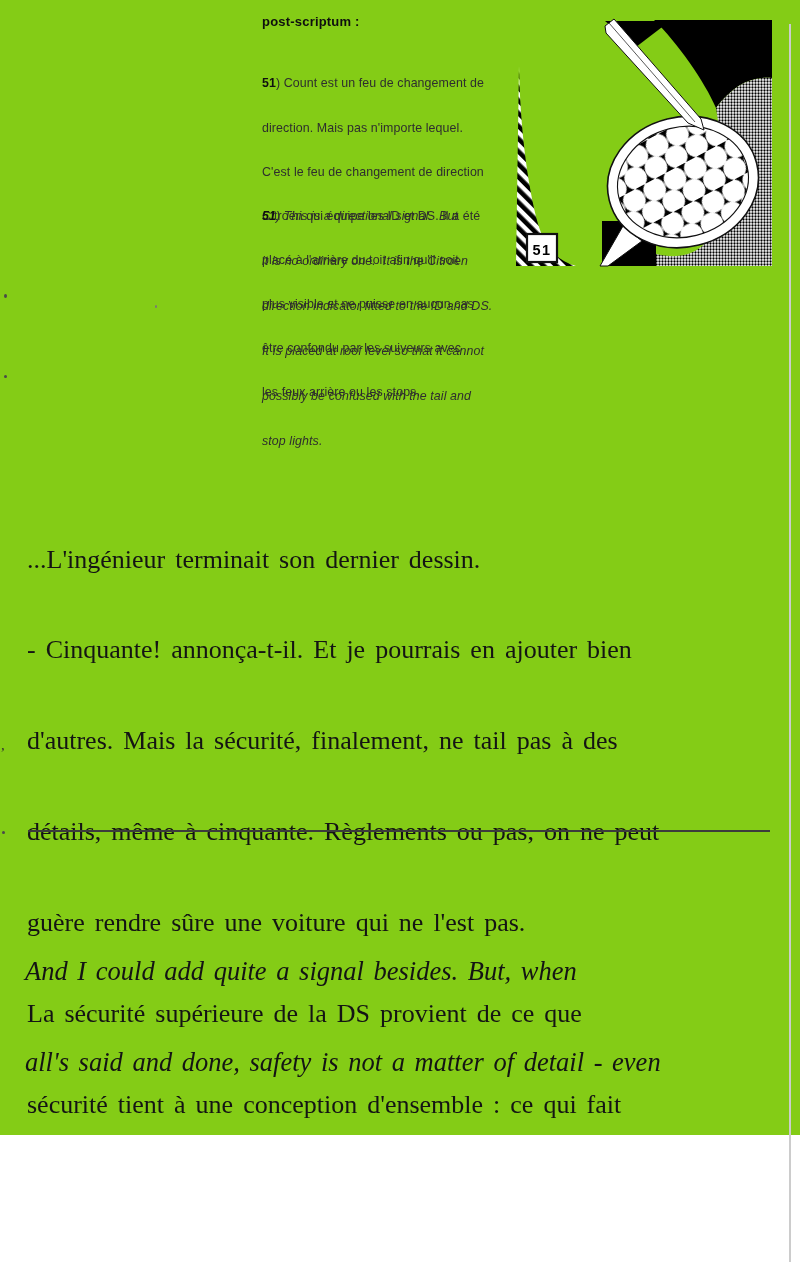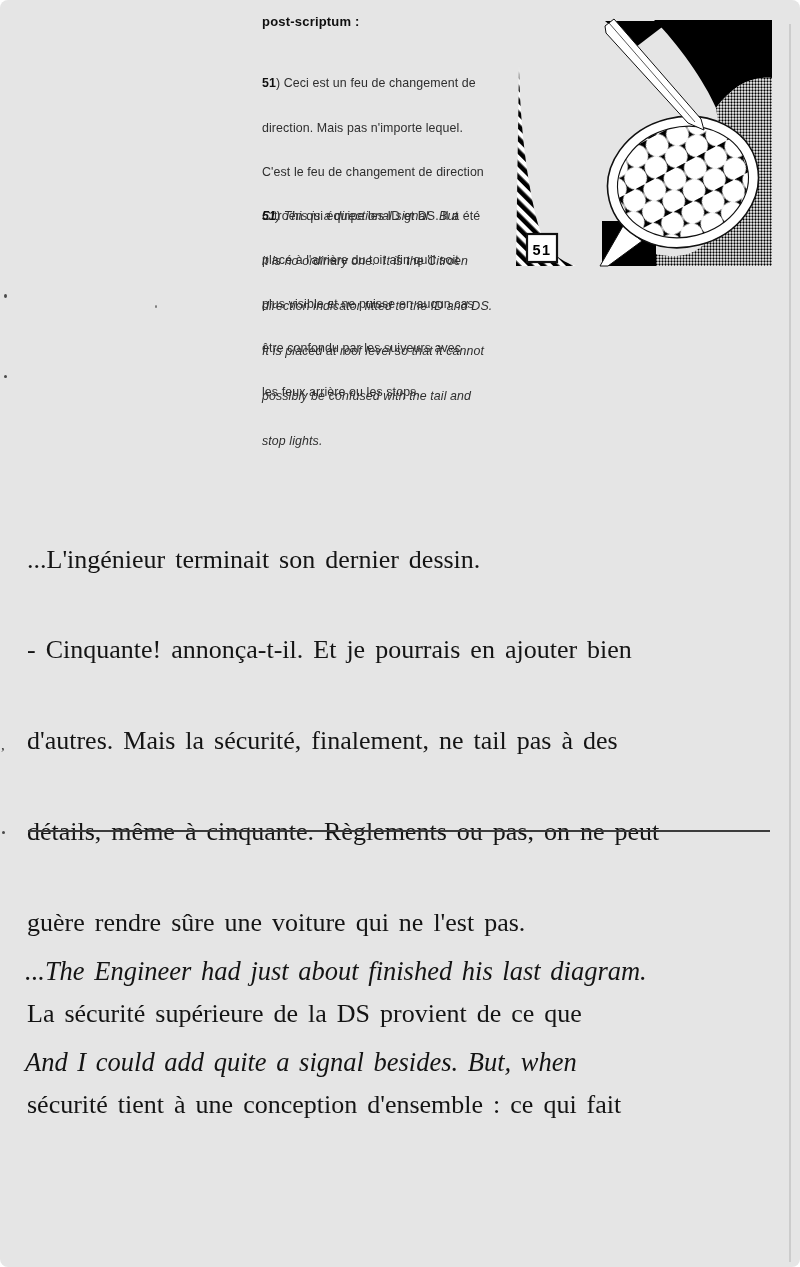--- a/index.html
+++ b/index.html
@@ -1,18 +1,18 @@
 <!DOCTYPE html>
 <html><head>
 <meta charset="utf-8">
 <style>
   html,body{margin:0;padding:0;}
   body{width:800px;height:1267px;background:#ffffff;position:relative;overflow:hidden;
        font-family:"Liberation Sans",sans-serif;}
-  #page{position:absolute;left:0;top:0;width:800px;height:1267px;background:#e5e5e5;border-radius:8px;}
+  #page{position:absolute;left:0;top:0;width:800px;height:1135px;background:#84cc16;}
 
   
   .ps-head{position:absolute;left:262px;top:14px;font-size:13px;font-weight:700;
            color:#0f0f0f;letter-spacing:.2px;white-space:pre;}
   .note{position:absolute;left:262px;width:270px;color:#2e2e2e;font-size:12.4px;
         line-height:14.7px;white-space:pre;letter-spacing:.1px;}
   #note-fr{top:47px;}
   #note-en{top:179px;font-style:italic;line-height:15px;}
   .note b{font-weight:700;color:#101010;font-style:normal;}
   #note-en b{font-style:italic;}
@@ -37,21 +37,21 @@
   .comma1{position:absolute;left:1px;top:737px;color:#333;font-size:15px;font-family:"Liberation Serif",serif;}
 </style>
 </head>
 <body>
 
 <div id="page">
 
   <div class="ps-head">post-scriptum :</div>
 
   <div class="note" id="note-fr">
-    <div><b>51</b><span>) Ceci est un feu de changement de</span></div>
+    <div><b>51</b><span>) Count est un feu de changement de</span></div>
     <div>direction. Mais pas n'importe lequel.</div>
     <div>C'est le feu de changement de direction</div>
     <div>Citroën qui équipe les ID et DS. Il a été</div>
     <div>placé à l'arrière du toit afin qu'il soit</div>
     <div>plus visible et ne puisse en aucun cas</div>
     <div>être confondu par les suiveurs avec</div>
     <div>les feux arrière ou les stops.</div>
   </div>
 
   <div class="note" id="note-en">
@@ -108,22 +108,22 @@
     <div>La sécurité supérieure de la DS provient de ce que</div>
     <div>sécurité tient à une conception d'ensemble : ce qui fait</div>
     
     
     
   </div>
 
   <div class="divider"></div>
 
   <div class="big" id="body-en">
-    <div>...The Engineer had just about finished his last diagram.</div>
     <div>And I could add quite a signal besides. But, when</div>
+    <div>all's said and done, safety is not a matter of detail - even</div>
     
     
     
     
     
     
     
     
   </div>
 

